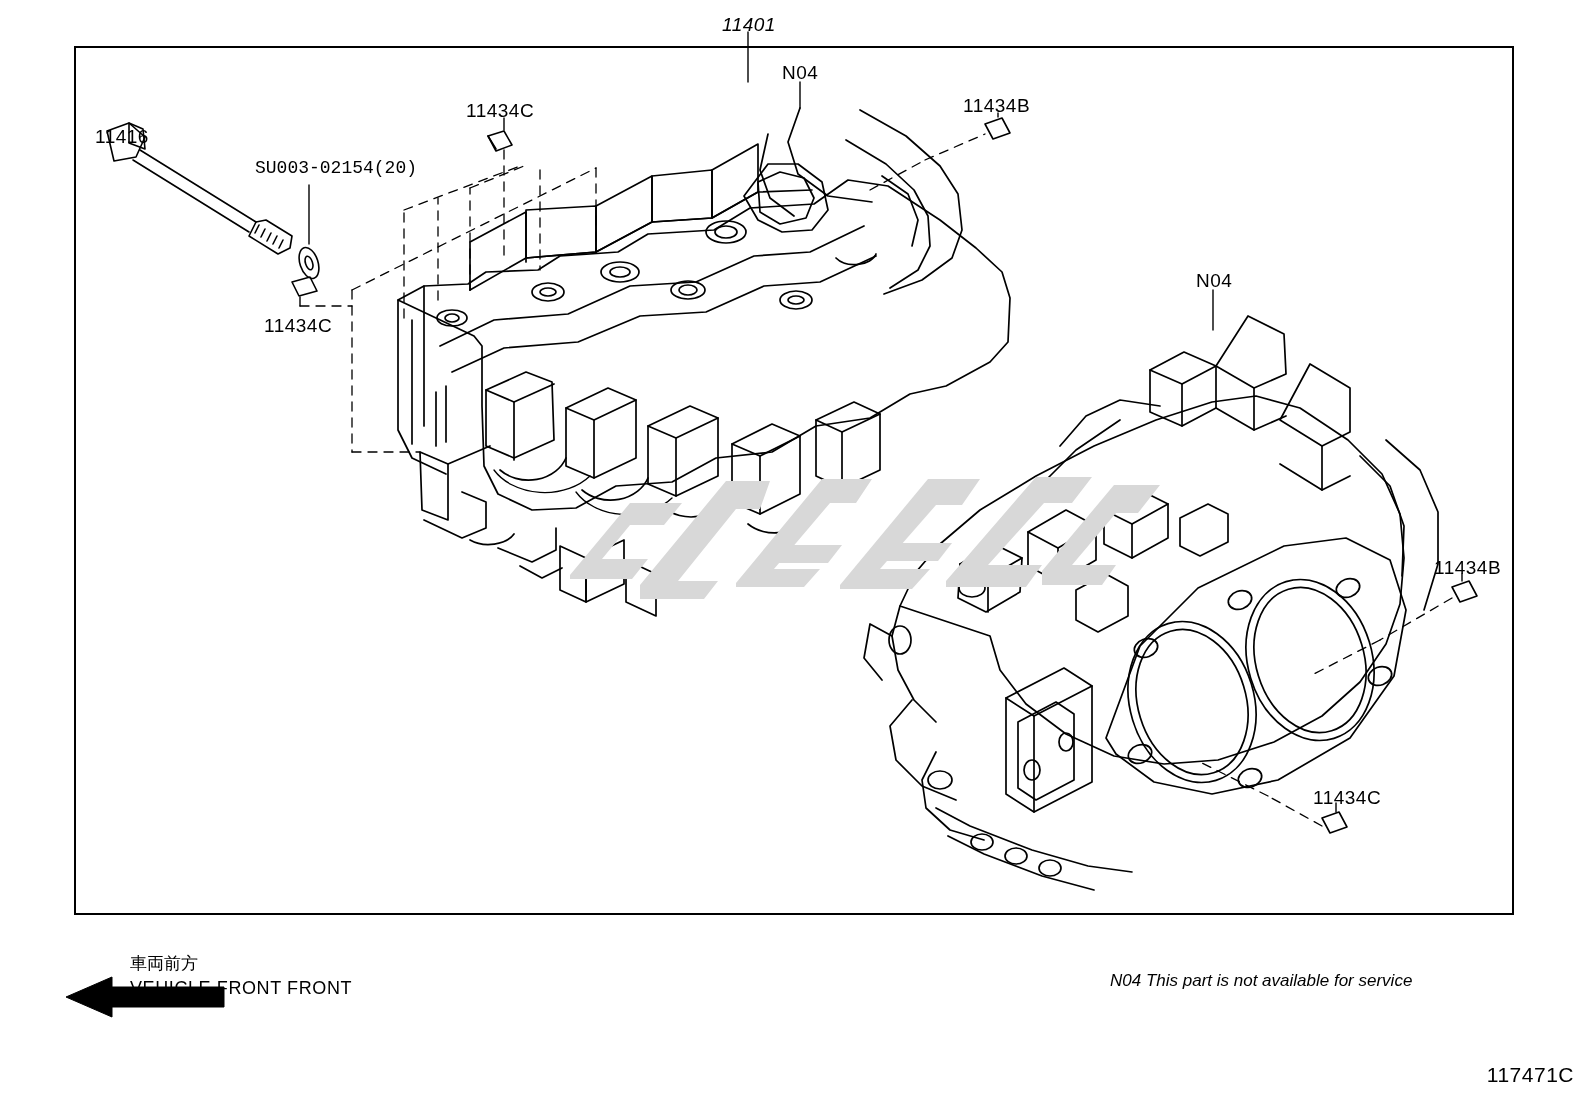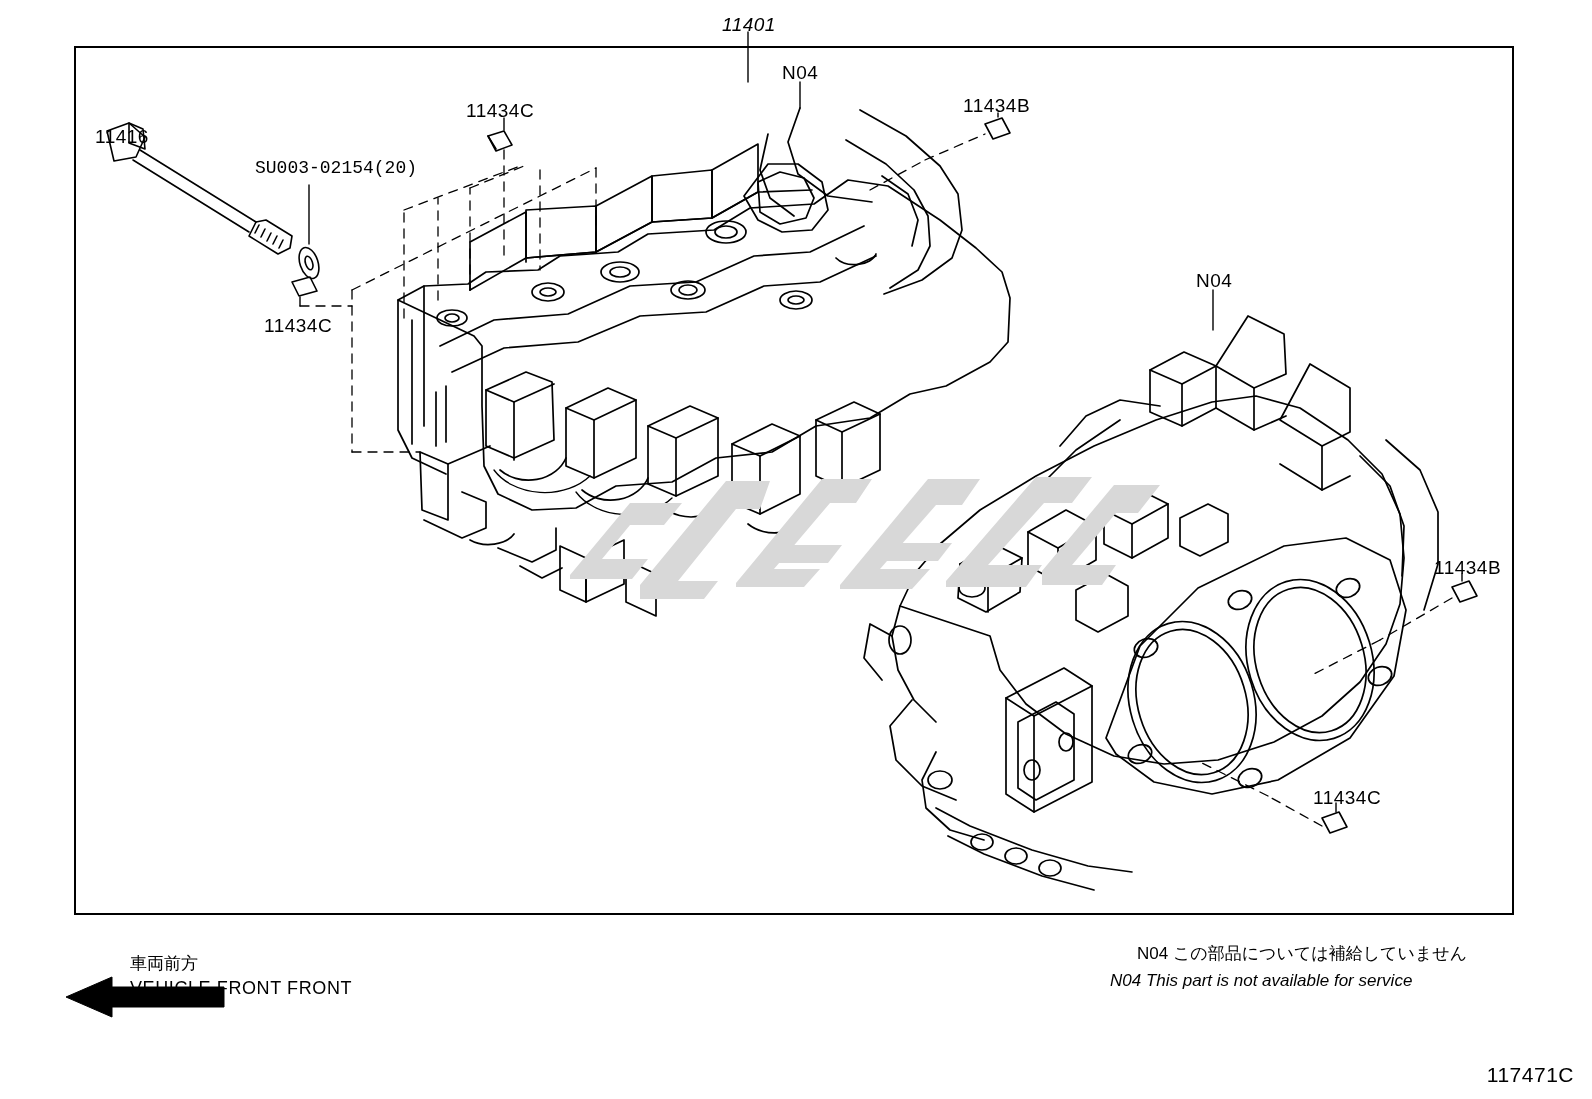--- a/index.html
+++ b/index.html
@@ -343,18 +343,17 @@
   <div class="label" style="left:1313px; top:787px;">11434C</div>
 
   <svg class="overlay" viewBox="0 0 1592 1099">
     <g>
       <path d="M66 997 l46 -20 l0 10 l112 0 l0 20 l-112 0 l0 10 z" fill="#000" stroke="#000" stroke-width="1"></path>
     </g>
   </svg>
   <div class="footer-jp" style="left:130px; top:952px;">車両前方</div>
   <div class="footer-en" style="left:130px; top:978px;">VEHICLE FRONT FRONT</div>
 
-  <div class="note-line" style="left:1137px; top:942px;">N04  この部品については補給していません</div>
   <div class="note-line" style="left:1110px; top:971px;font-style:italic;">N04  This part is not available for service</div>
 
   <div class="corner-code">117471C</div>
 
 </div>
 
 </body></html>

